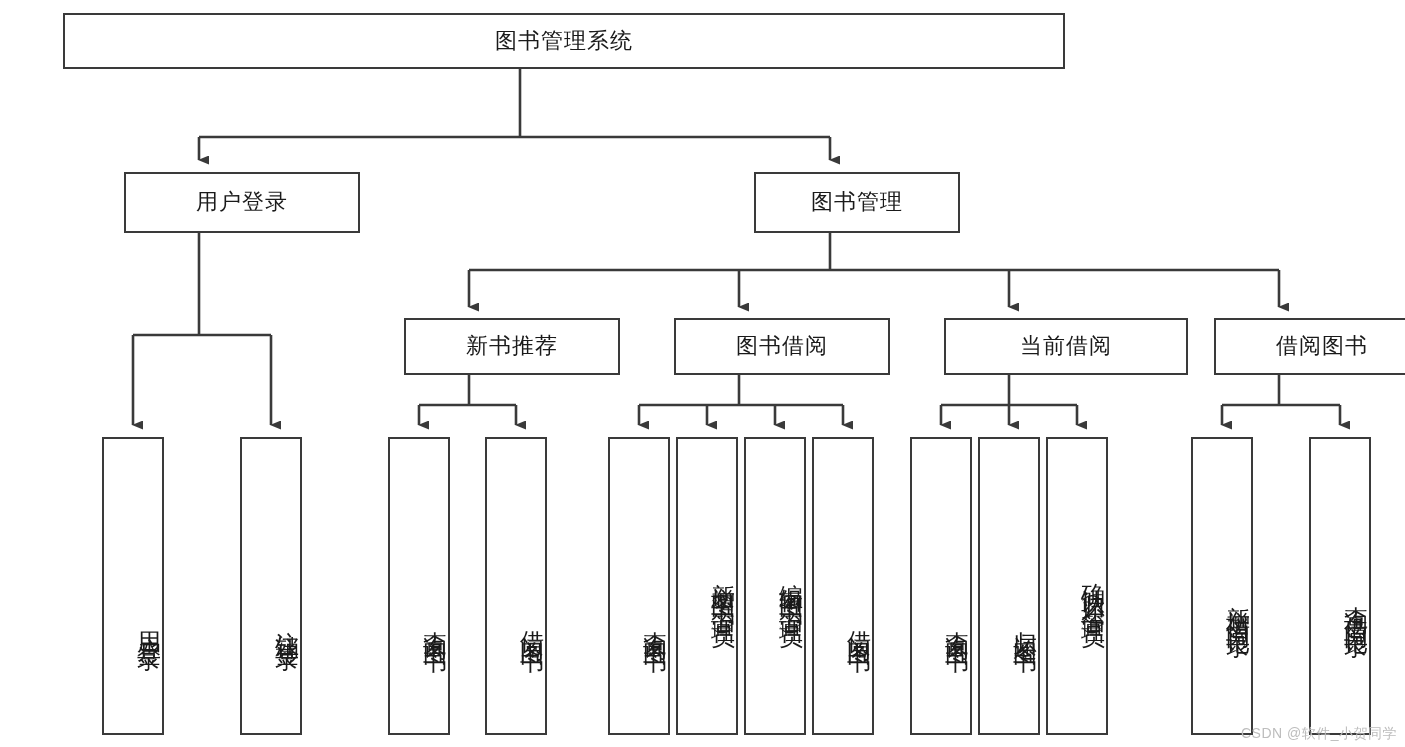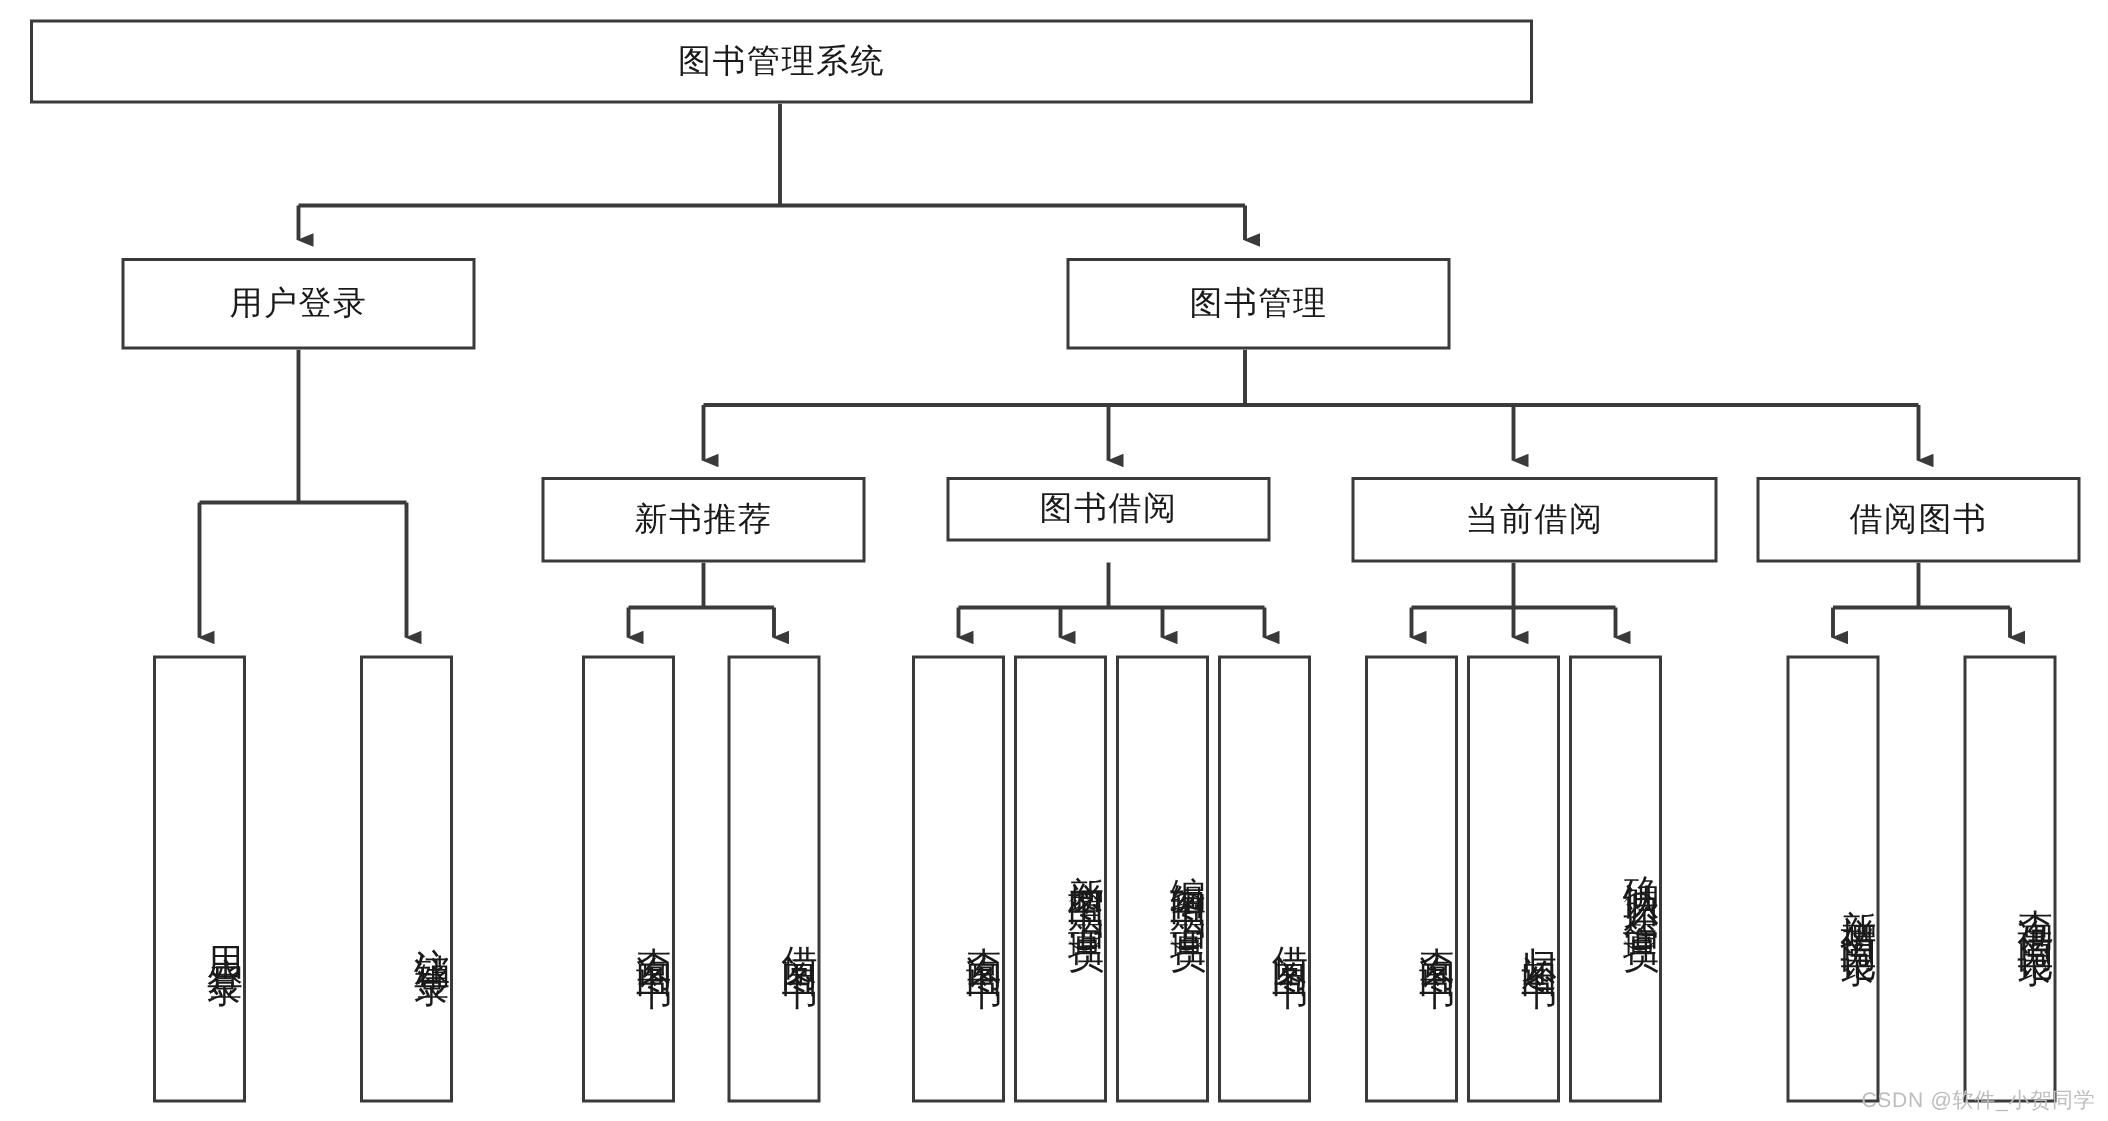--- a/index.html
+++ b/index.html
@@ -33,20 +33,21 @@
     display: flex;
     align-items: center;
     justify-content: center;
     color: #1a1a1a;
   }
   .node-h {
     font-size: 22px;
     line-height: 1.2;
     letter-spacing: 1px;
     white-space: nowrap;
+    margin-left: 43px;
   }
   .node-v {
     writing-mode: vertical-rl;
     text-orientation: upright;
     font-size: 24px;
     letter-spacing: 6px;
     line-height: 1.1;
     align-items: flex-start;
     justify-content: center;
     padding-top: 14px;
@@ -120,28 +121,28 @@
     </g>
   </svg>
 
   <div class="node node-h" style="left:20px; top:13px; width:1002px; height:56px;">
     <span>图书管理系统</span>
   </div>
 
   <div class="node node-h" style="left:81px; top:172px; width:236px; height:61px;">
     <span>用户登录</span>
   </div>
-  <div class="node node-h" style="left:711px; top:172px; width:256px; height:61px;">
+  <div class="node node-h" style="left:711px; top:172px; width:206px; height:61px;">
     <span>图书管理</span>
   </div>
 
   <div class="node node-h" style="left:361px; top:318px; width:216px; height:57px;">
     <span>新书推荐</span>
   </div>
-  <div class="node node-h" style="left:631px; top:318px; width:216px; height:43px;">
+  <div class="node node-h" style="left:631px; top:318px; width:216px; height:57px;">
     <span>图书借阅</span>
   </div>
   <div class="node node-h" style="left:901px; top:318px; width:244px; height:57px;">
     <span>当前借阅</span>
   </div>
   <div class="node node-h" style="left:1171px; top:318px; width:216px; height:57px;">
     <span>借阅图书</span>
   </div>
 
   <div class="node node-v" style="left:102px; top:437px; width:62px; height:298px; padding-top:75px;">

